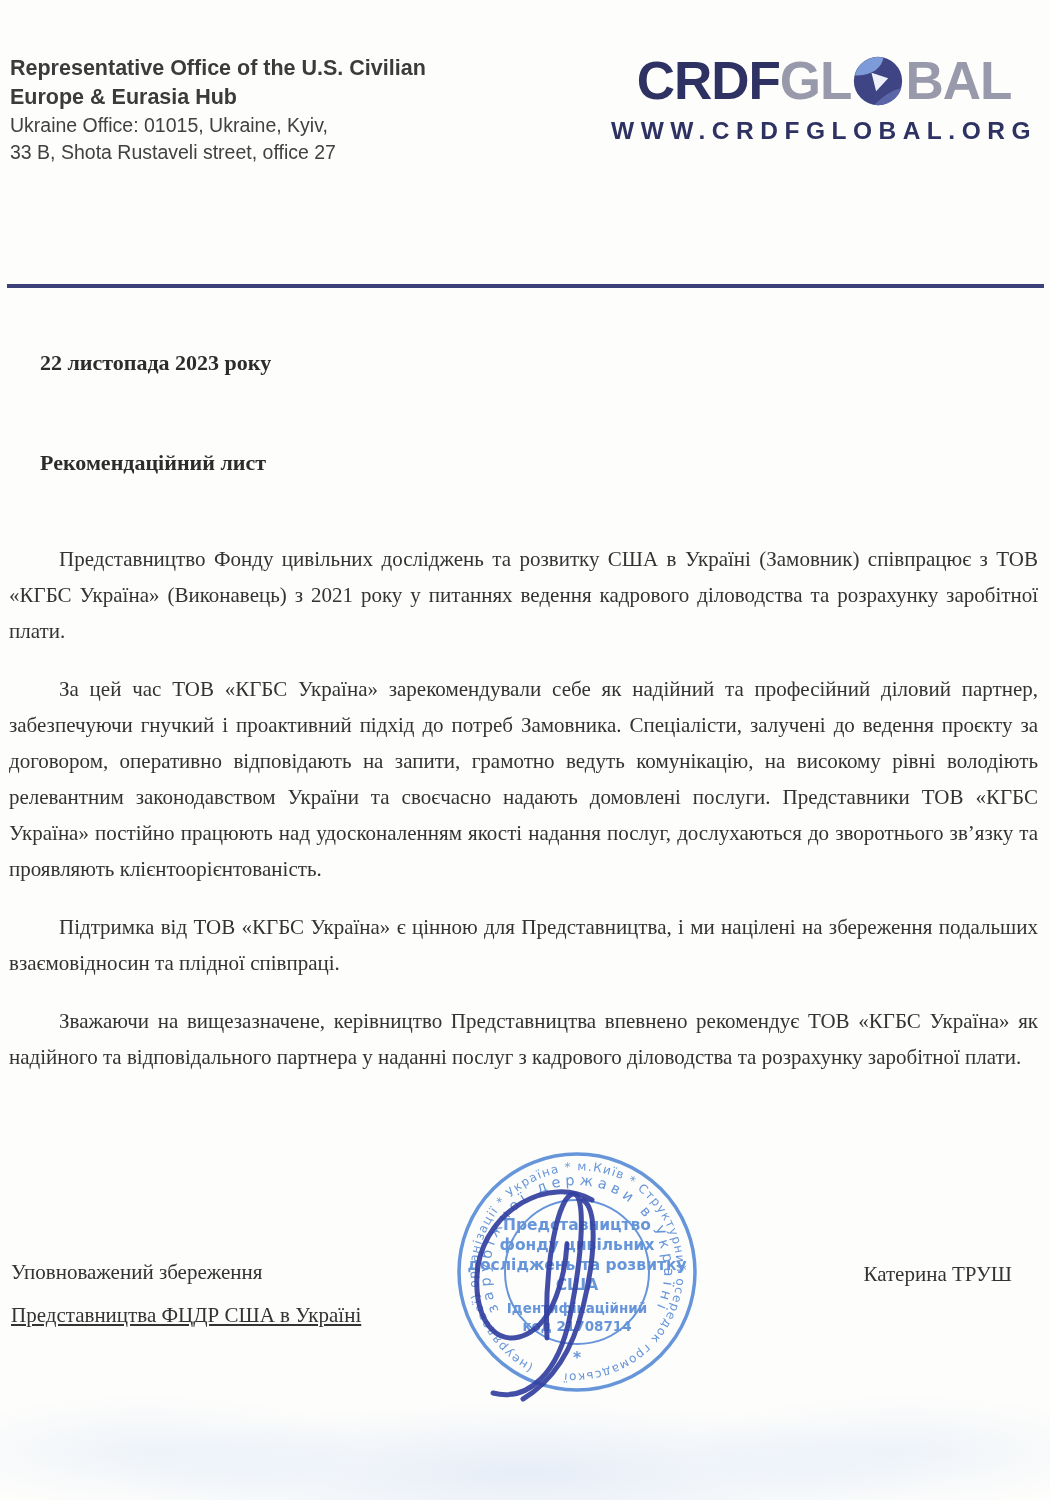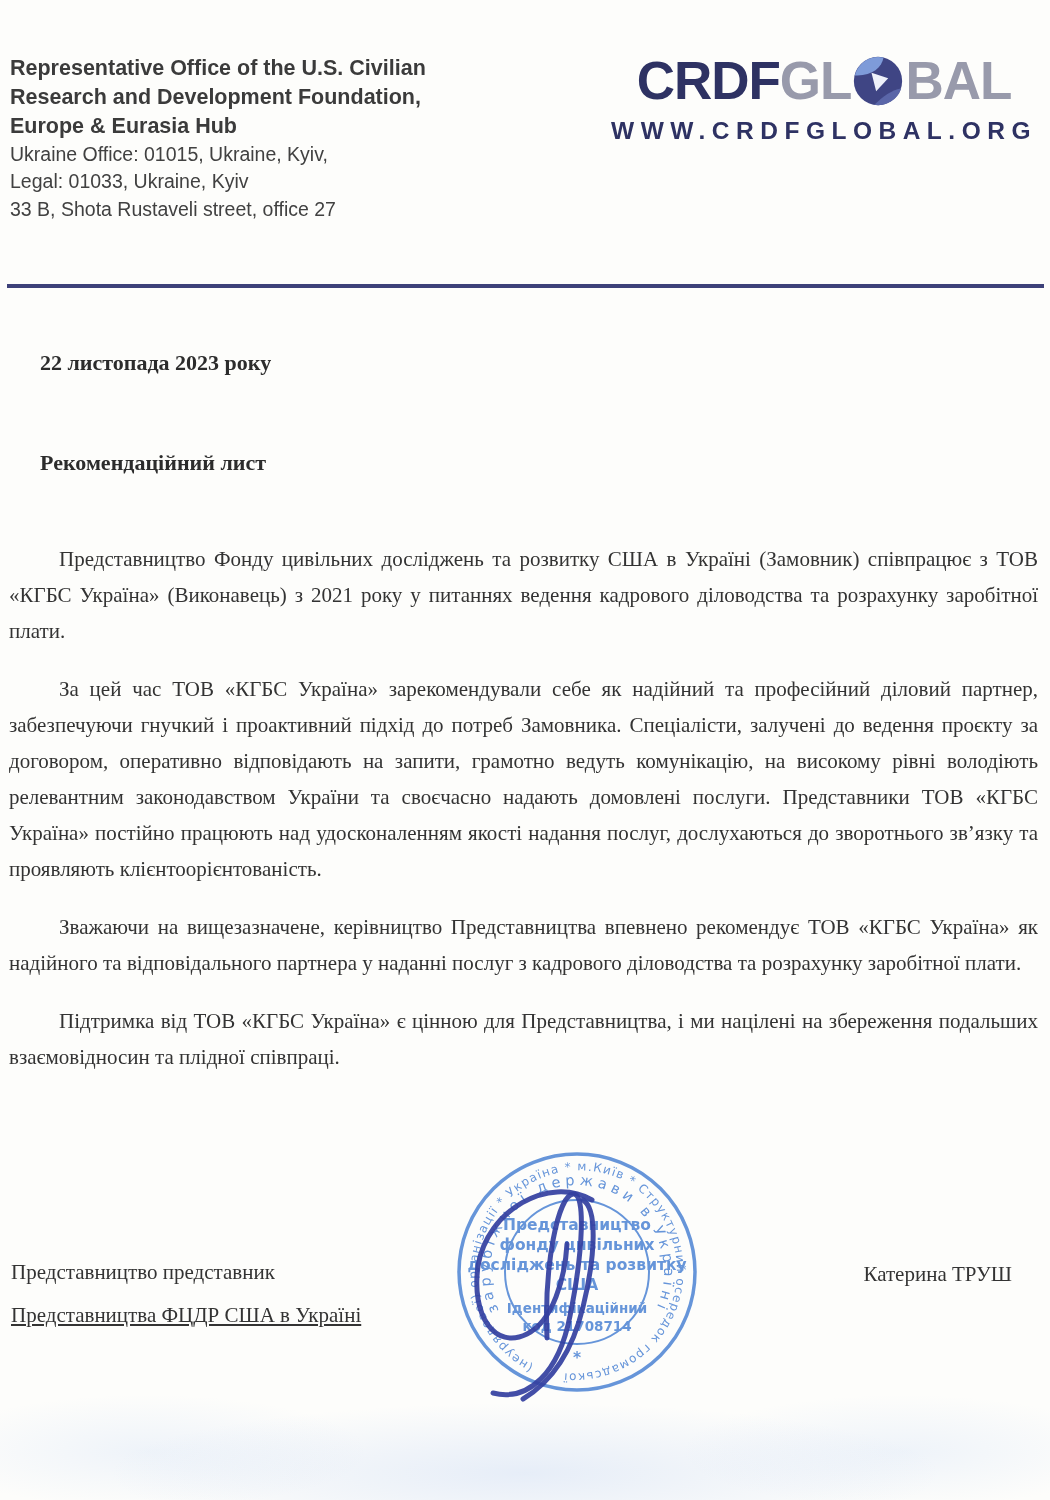--- a/index.html
+++ b/index.html
@@ -50,24 +50,22 @@
     background:
       radial-gradient(55% 90% at 50% 75%, rgba(140,175,235,.20), rgba(140,175,235,0) 72%),
       radial-gradient(28% 70% at 14% 55%, rgba(150,185,240,.14), rgba(150,185,240,0) 75%),
       radial-gradient(28% 70% at 86% 55%, rgba(150,185,240,.14), rgba(150,185,240,0) 75%);}
 </style>
 </head>
 <body>
 
 <div class="header-left">
   <div class="org-line">Representative Office of the U.S. Civilian</div>
-  <div class="org-line">Research and Development Foundation,</div>
   <div class="org-line">Europe &amp; Eurasia Hub</div>
   <div class="addr-line">Ukraine Office: 01015, Ukraine, Kyiv,</div>
-  <div class="addr-line">Legal: 01033, Ukraine, Kyiv</div>
   <div class="addr-line">33 B, Shota Rustaveli street, office 27</div>
 </div>
 
 <div class="logo-block">
   <div class="logo-row">
     <span class="logo-navy">CRDF</span>
       <span class="logo-gray">GL</span>
       <svg class="globe" viewBox="-28 -28 56 56">
       <circle r="26" fill="#3f4584"></circle>
       <path d="M -25,-6 A 26,26 0 0 1 6,-25.2 C 4,-14 -7,-5 -25,-6 Z" fill="#7e9bd9"></path>
@@ -80,26 +78,26 @@
 </div>
 
 <div class="divider"></div>
 
 <div class="date">22 листопада 2023 року</div>
 <div class="title">Рекомендаційний лист</div>
 
 <div class="content">
   <p>Представництво Фонду цивільних досліджень та розвитку США в Україні (Замовник) співпрацює з ТОВ «КГБС Україна» (Виконавець) з 2021 року у питаннях ведення кадрового діловодства та розрахунку заробітної плати.</p>
   <p>За цей час ТОВ «КГБС Україна» зарекомендували себе як надійний та професійний діловий партнер, забезпечуючи гнучкий і проактивний підхід до потреб Замовника. Спеціалісти, залучені до ведення проєкту за договором, оперативно відповідають на запити, грамотно ведуть комунікацію, на високому рівні володіють релевантним законодавством України та своєчасно надають домовлені послуги. Представники ТОВ «КГБС Україна» постійно працюють над удосконаленням якості надання послуг, дослухаються до зворотнього зв’язку та проявляють клієнтоорієнтованість.</p>
+  <p>Підтримка від ТОВ «КГБС Україна» є цінною для Представництва, і ми націлені на збереження подальших взаємовідносин та плідної співпраці.</p>
   <p>Зважаючи на вищезазначене, керівництво Представництва впевнено рекомендує ТОВ «КГБС Україна» як надійного та відповідального партнера у наданні послуг з кадрового діловодства та розрахунку заробітної плати.</p>
-  <p>Підтримка від ТОВ «КГБС Україна» є цінною для Представництва, і ми націлені на збереження подальших взаємовідносин та плідної співпраці.</p>
 </div>
 
 <div class="sig-left">
-  <div class="l1">Представництво представник</div>
+  <div class="l1">Уповноважений збереження</div>
   <div class="l2">Представництва ФЦДР США в Україні</div>
 </div>
 <div class="sig-right">Катерина ТРУШ</div>
 
 <svg class="stamp-svg" viewBox="0 0 380 380">
   <g opacity="0.85">
     <circle class="stamp-ink" cx="190" cy="190" r="118" stroke-width="3.5"></circle>
     <circle class="stamp-ink" cx="190" cy="190" r="72" stroke-width="2"></circle>
     <defs>
       <path id="ringOuter" d="M 146.5 283.3 A 103 103 0 0 1 233.5 96.7 A 103 103 0 0 1 146.5 283.3"></path>

